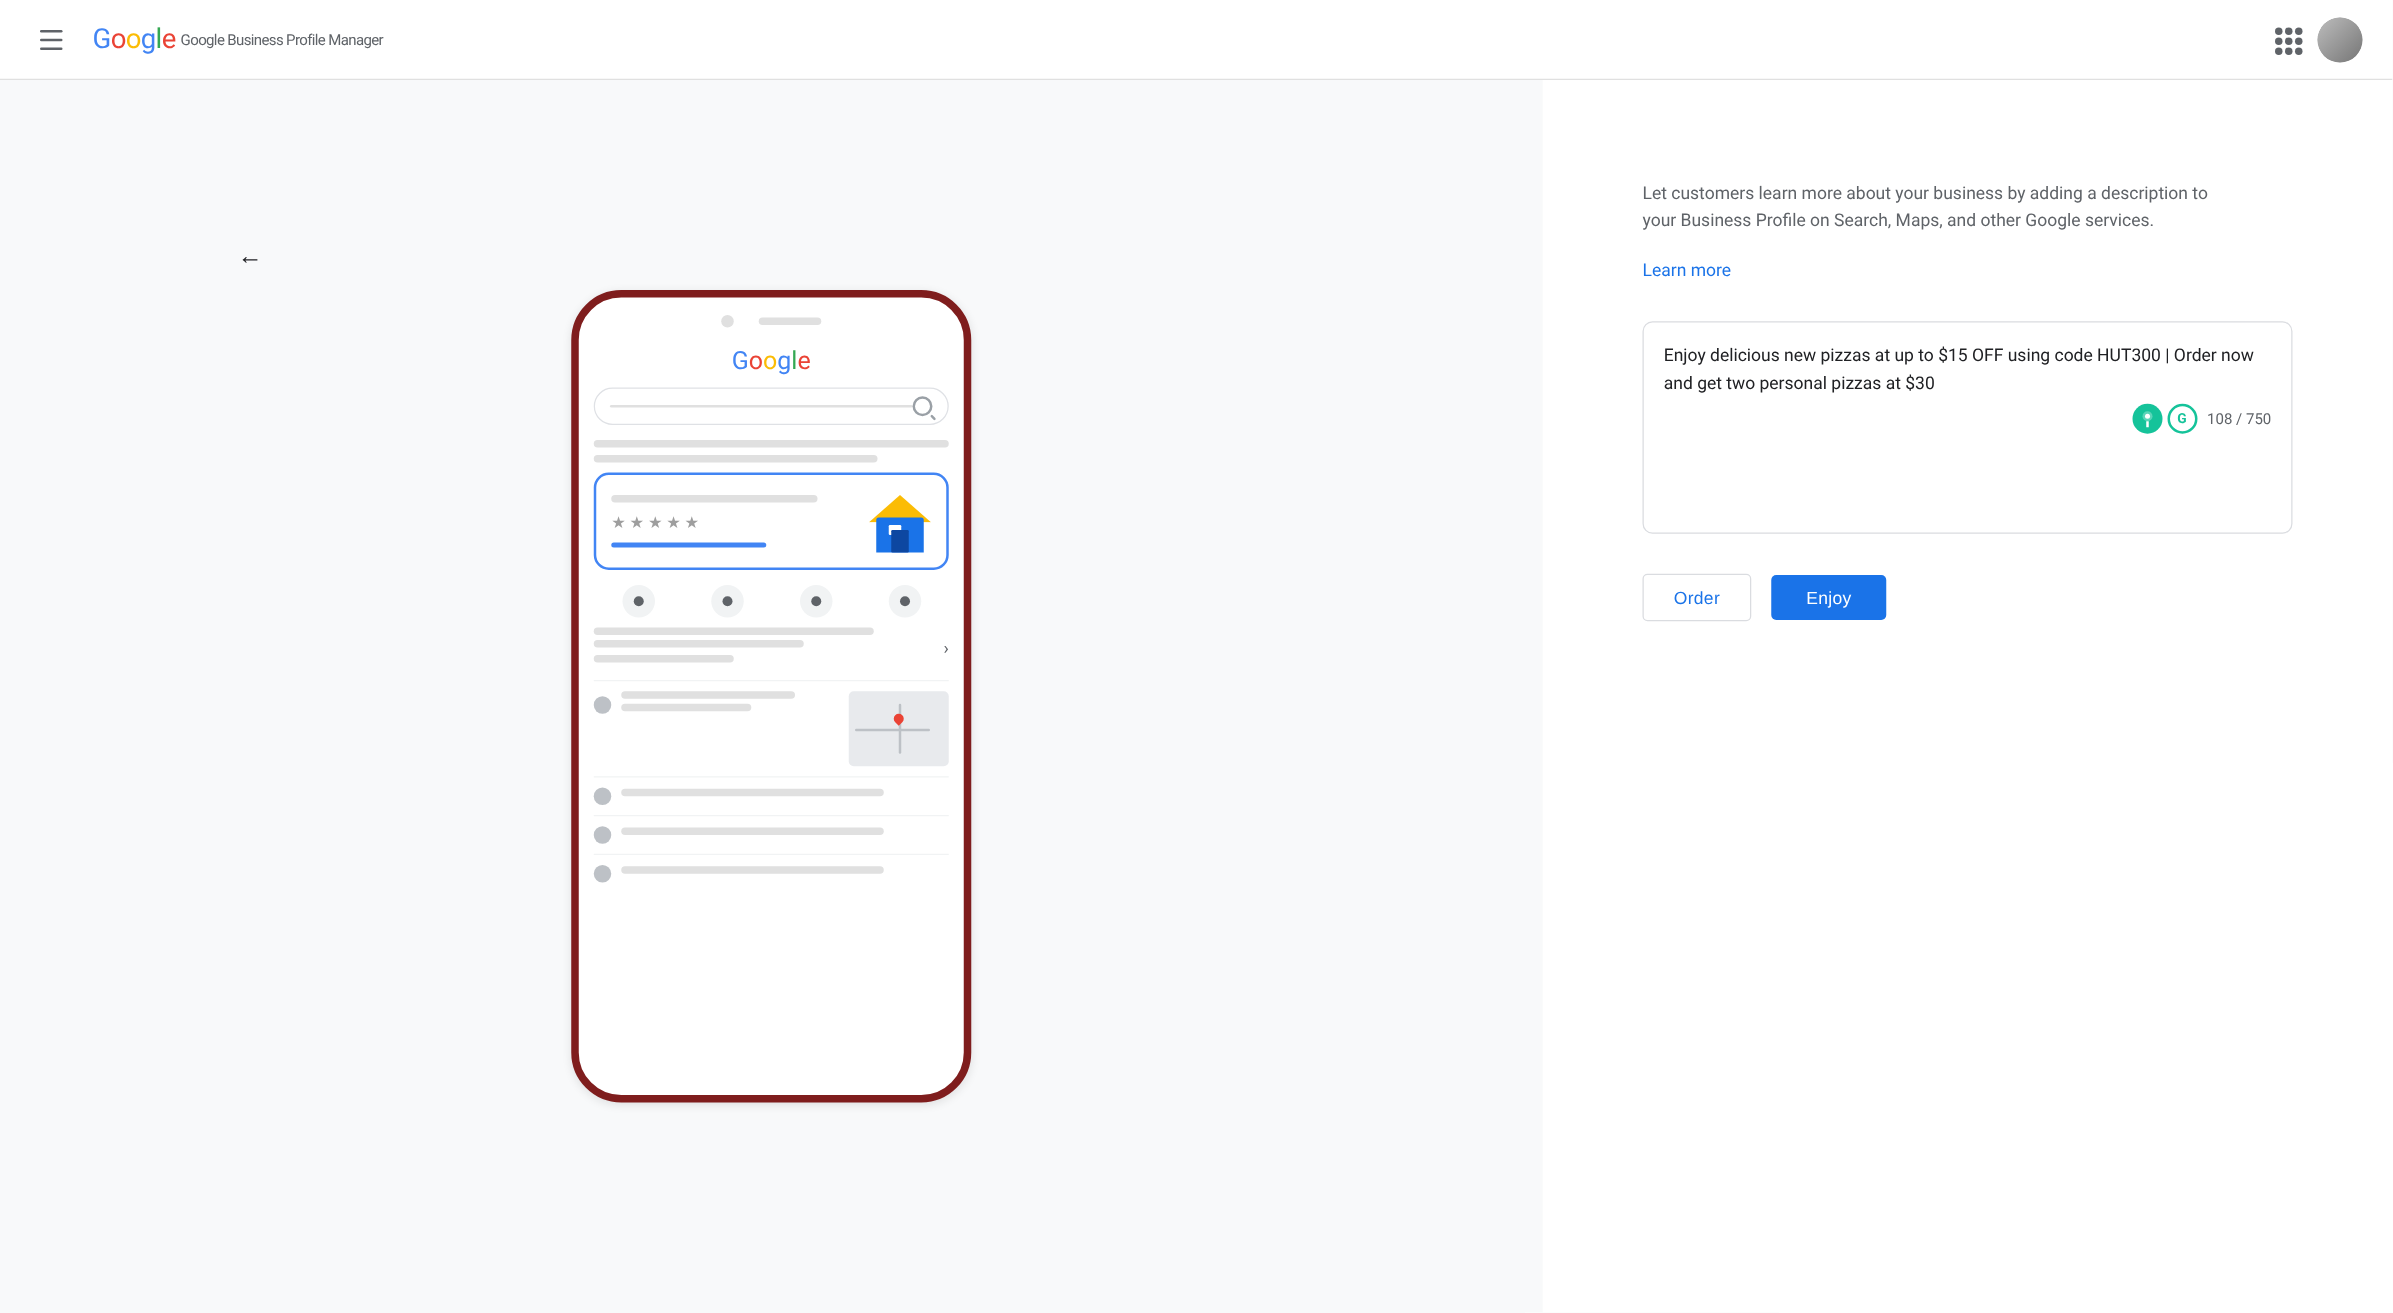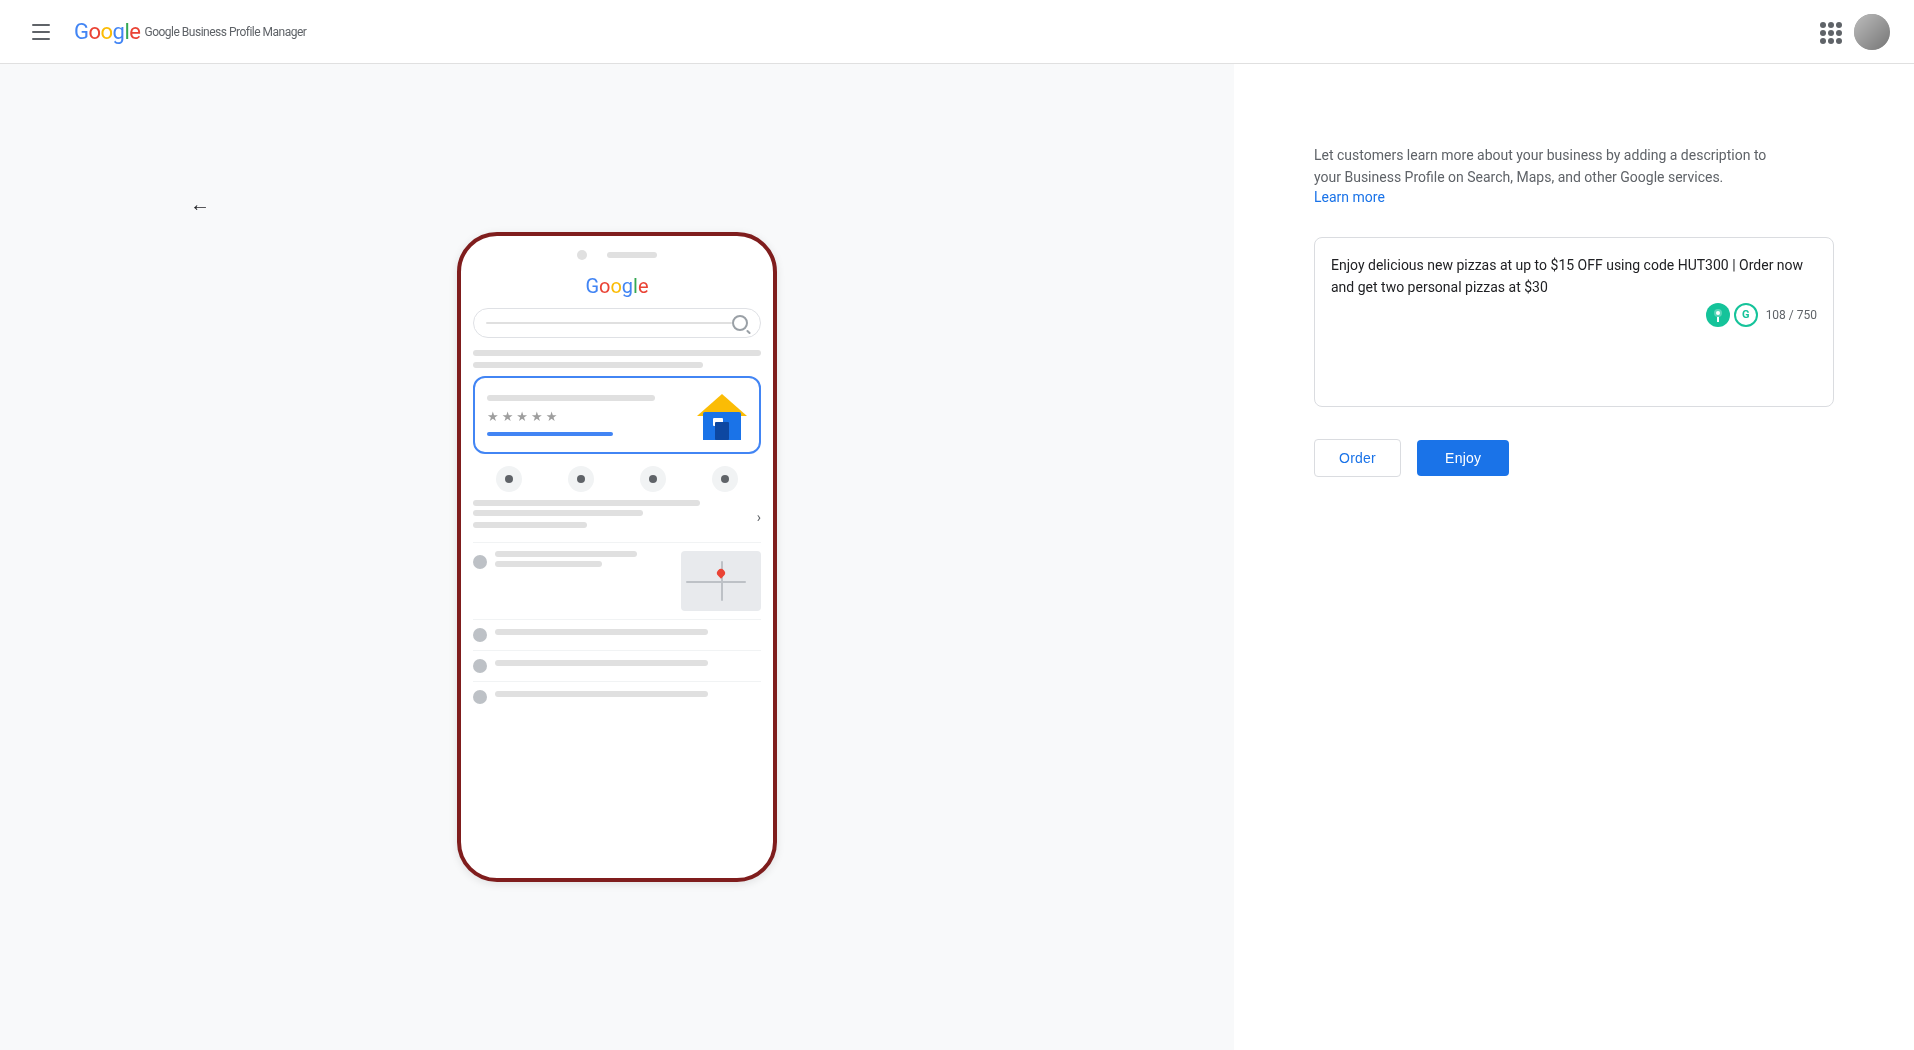--- a/index.html
+++ b/index.html
@@ -128,21 +128,21 @@
       height: 40px;
       border-radius: 50%;
     }
 
     
     .phone-mockup {
       width: 320px;
       height: 650px;
       background: #fff;
       border-radius: 40px;
-      border: 4px solid #7f1d1d;
+      border: 6px solid #7f1d1d;
       position: relative;
       overflow: hidden;
       box-shadow: 0 2px 8px rgba(0,0,0,0.1);
     }
     .phone-notch {
       display: flex;
       justify-content: center;
       align-items: center;
       padding: 14px 0 8px;
       gap: 20px;
@@ -391,21 +391,21 @@
       font-size: 30px;
       font-weight: 400;
       color: #202124;
       margin-bottom: 20px;
       line-height: 1.3;
     }
     .section-description {
       font-size: 14px;
       color: #5f6368;
       line-height: 1.6;
-      margin-bottom: 0;
+      margin-bottom: 20px;
       max-width: 480px;
     }
     .learn-more-link {
       color: #1a73e8;
       text-decoration: none;
       font-size: 14px;
       cursor: pointer;
       margin-bottom: 32px;
       display: inline-block;
     }

